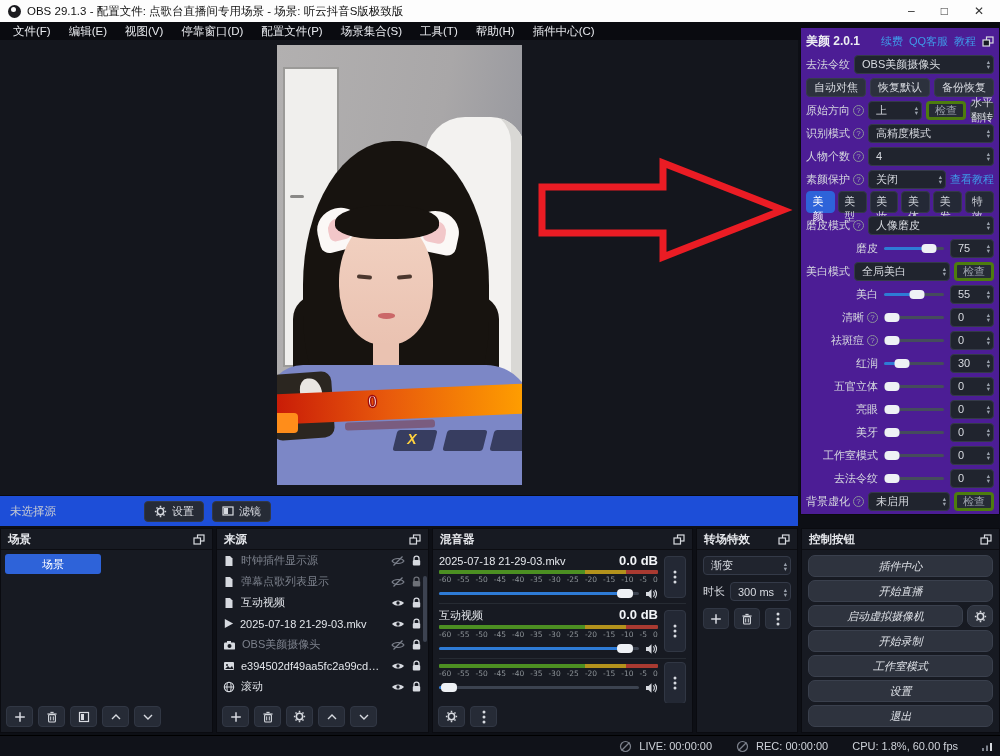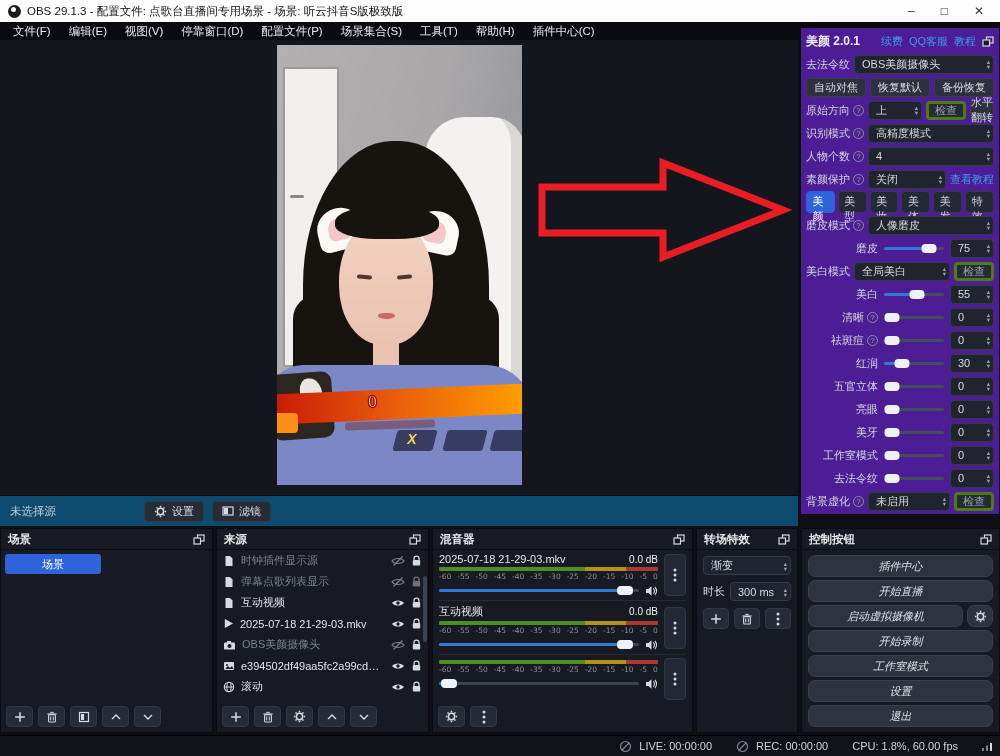--- a/index.html
+++ b/index.html
@@ -45,21 +45,21 @@
   .v-banner { position:absolute; left:-5px; top:344px; width:256px; height:30px; transform:rotate(-2.5deg); background:linear-gradient(90deg,#c81a07,#e8590c 45%,#ffa000); }
   .v-zero { position:absolute; left:96px; top:2px; font-size:17px; font-weight:bold; color:#fff; -webkit-text-stroke:1.4px #9e0b0b; }
   .v-chip { position:absolute; left:-5px; top:368px; width:26px; height:20px; background:#ff8d1a; border-radius:4px; }
   .v-box { position:absolute; top:385px; width:40px; height:21px; background:rgba(36,40,66,.78); transform:skewX(-14deg); border-radius:3px; }
   .v-x { position:absolute; left:12px; top:1px; font-size:14px; font-weight:bold; font-style:italic; color:#ffd23e; transform:skewX(14deg); }
   .v-smudge { position:absolute; left:68px; top:376px; width:90px; height:8px; background:rgba(120,40,40,.45); border-radius:3px; transform:rotate(-2deg); }
 
   .arrow-svg { position:absolute; left:530px; top:110px; }
 
   
-  .srcbar { position:absolute; left:0; top:455px; width:798px; height:31px; background:#0c4a6e;
+  .srcbar { position:absolute; left:0; top:455px; width:798px; height:31px; background:#1d4ed8;
     border-top:1px solid #0a0b10; display:flex; align-items:center; padding:0 10px; gap:8px; }
   .srcbar .nosel { font-size:11.5px; color:#c9ccd3; margin-right:80px; }
   .tool-btn { display:flex; align-items:center; gap:5px; background:#262b36; border:1px solid #323845;
     border-radius:4px; height:21px; padding:0 9px; font-size:11px; color:#d8dbe1; }
 
   
   .docks { position:absolute; left:0; top:488px; width:798px; height:205px; }
   .dock { position:absolute; top:0; height:205px; background:#171a22; border:1px solid #0a0b10; display:flex; flex-direction:column; }
   .dock-head { height:21px; flex:none; display:flex; align-items:center; padding:0 7px;
     border-bottom:1px solid #0c0d12; }
@@ -81,21 +81,21 @@
   .src-row { height:21px; display:flex; align-items:center; gap:6px; padding:0 6px; }
   .src-row .slabel { flex:1; font-size:11px; color:#e2e5ea; white-space:nowrap; overflow:hidden; text-overflow:ellipsis; }
   .src-row.gray .slabel { color:#7c818c; }
   .src-scroll { position:absolute; right:1px; top:26px; width:4px; height:66px; background:#3c4250; border-radius:2px; }
 
   
   .chan { display:flex; padding:3px 6px 0; }
   .chan-main { flex:1; min-width:0; }
   .chan-top { display:flex; align-items:baseline; }
   .chan-name { font-size:11px; color:#e5e8ec; white-space:nowrap; overflow:hidden; }
-  .chan-db { margin-left:auto; font-size:10px; color:#f2f4f7; }
+  .chan-db { margin-left:auto; font-size:13px; color:#f2f4f7;font-weight:bold; }
   .meter { height:4px; display:flex; margin-top:2px; border-radius:1px; overflow:hidden; }
   .meter i { height:100%; }
   .m-g { width:66.5%; background:#4c8f22; }
   .m-y { width:19%; background:#b3921c; }
   .m-r { width:14.5%; background:#a93a31; }
   .scale { display:flex; justify-content:space-between; font-size:7.5px; color:#8c9297; margin-top:1px; font-family:"DejaVu Sans",sans-serif; }
   .vol { display:flex; align-items:center; gap:6px; margin-top:3px; height:13px; }
   .vtrack { flex:1; position:relative; height:3px; background:#3c4350; border-radius:2px; }
   .vfill { position:absolute; left:0; top:0; height:3px; background:#2e7bd6; border-radius:2px; }
   .vknob { position:absolute; top:-3px; width:16px; height:9px; background:#eef1f5; border-radius:4px; transform:translateX(-50%); }

